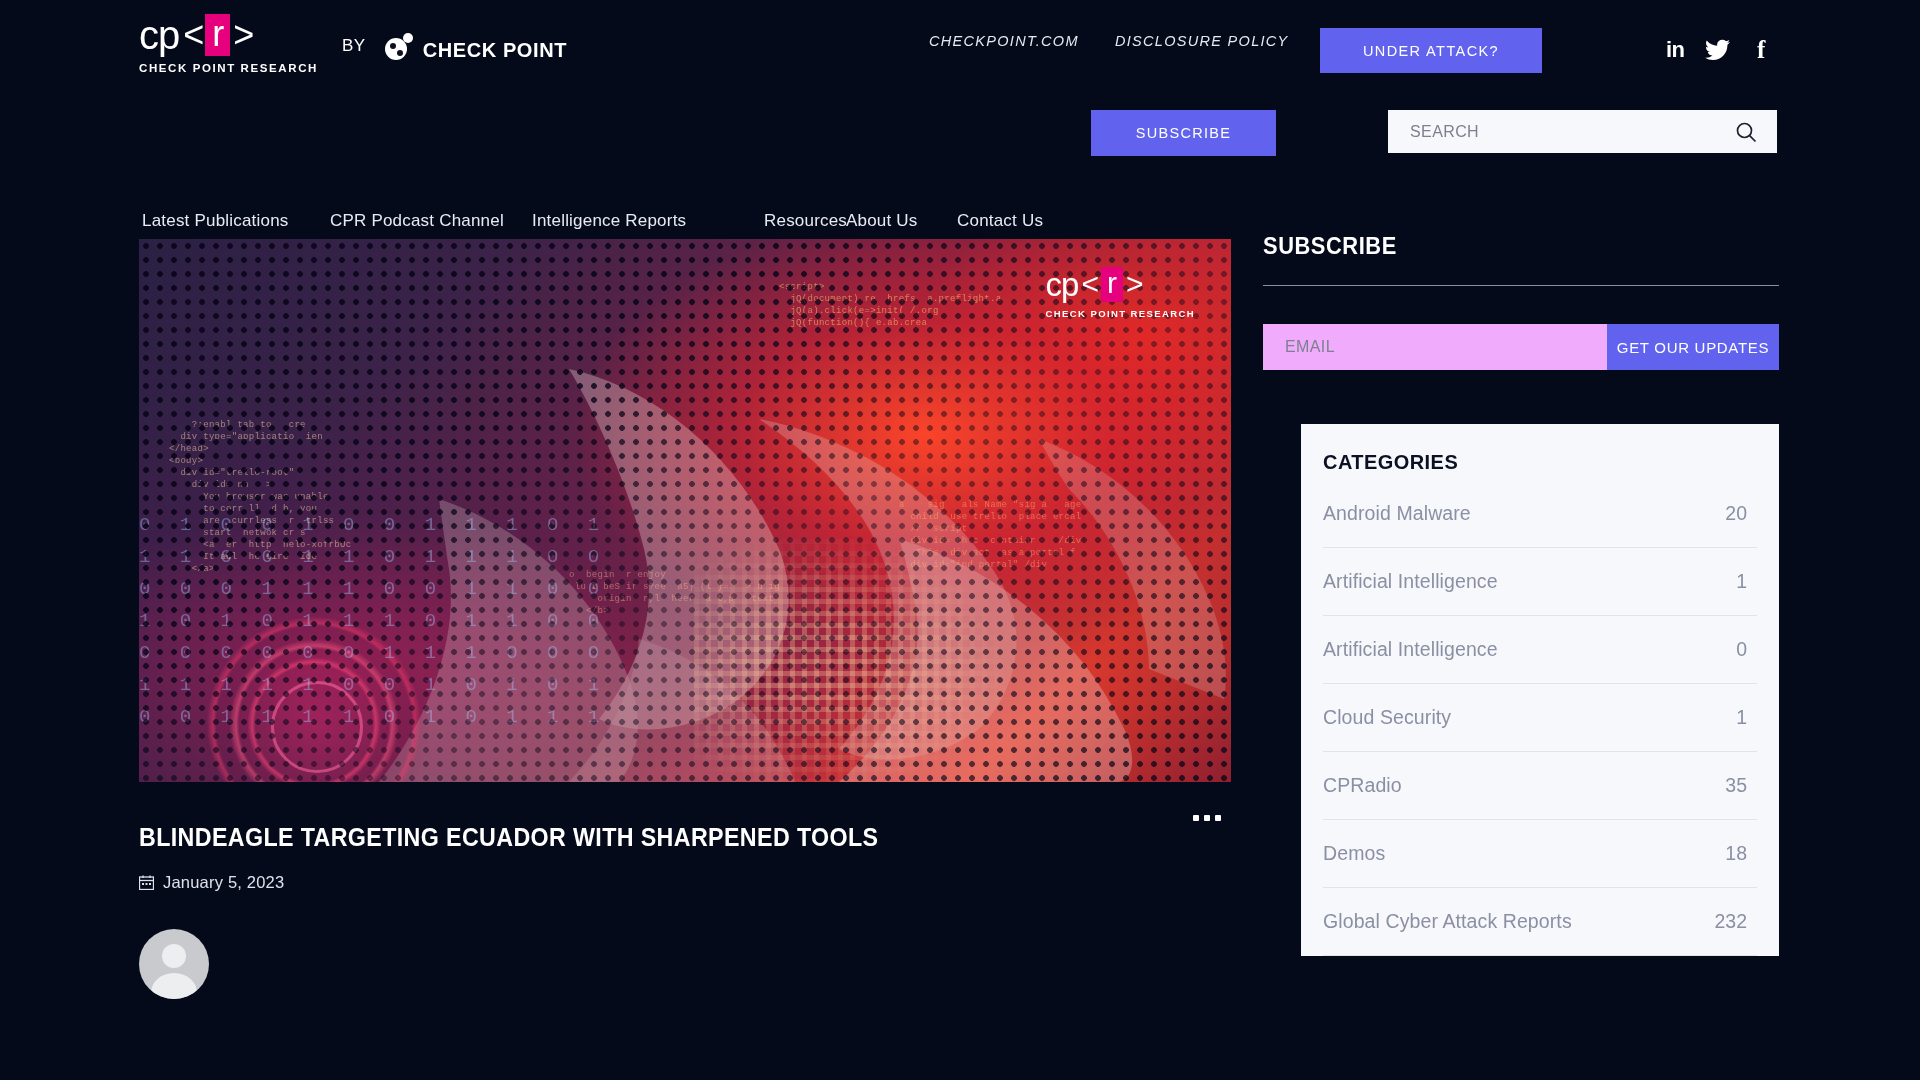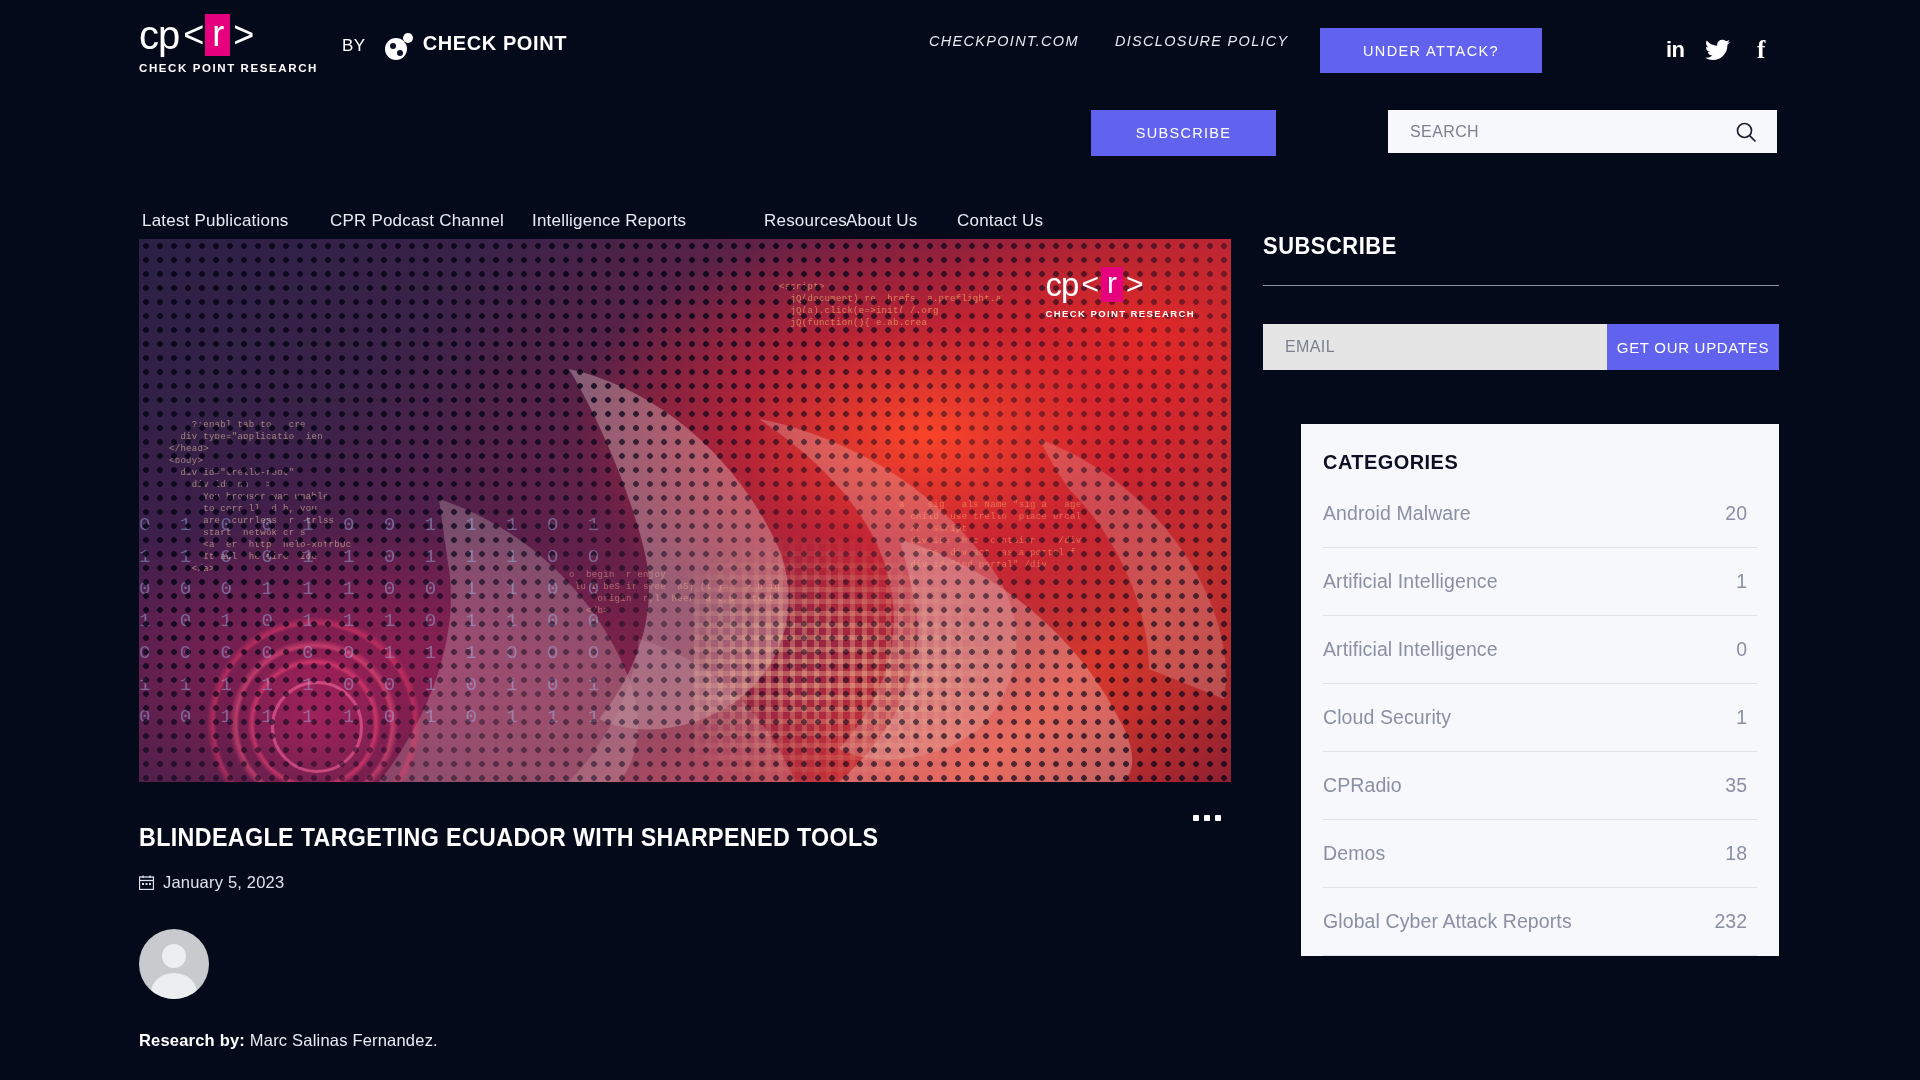--- a/index.html
+++ b/index.html
@@ -35,21 +35,21 @@
   .cpr-gt{ font-size:36px; margin-left:3px; font-weight:300;}
   .cpr-sub{
     margin-top:6px; font-size:11.5px; letter-spacing:1.6px;
     color:#ffffff; font-weight:700;
   }
   .by-txt{
     margin-left:24px; margin-top:22px;
     color:#fff; font-size:17px; letter-spacing:0.5px; font-weight:400;
   }
   .cp-logo{
-    margin-left:18px; margin-top:18px; display:flex; align-items:flex-start;
+    margin-left:18px; margin-top:18px; display:flex; align-items:flex-end;
   }
   .cp-mark{ position:relative; width:30px; height:30px; }
   .cp-name{
     margin-left:9px; color:#fff; font-size:20px; font-weight:700;
     letter-spacing:0.6px;
   }
 
   .toplinks{
     position:absolute; top:0; left:0; width:1920px; height:88px;
   }
@@ -215,21 +215,21 @@
   .sidebar{ position:absolute; left:1263px; top:233px; width:516px; }
   .sb-title{
     color:#ffffff; font-size:23px; font-weight:700; letter-spacing:0.6px;
     transform:scaleX(0.95); transform-origin:left center;
   }
   .sb-rule{ margin-top:25px; height:1px; background:#8a8fa3; }
   .sb-form{
     margin-top:38px; display:flex; height:46px;
   }
   .sb-form input{
-    flex:1; border:none; outline:none; background:#e5e5e5;
+    flex:1; border:none; outline:none; background:#f0abfc;
     padding:0 22px; font-size:16px; color:#3c4152;
     font-family:"Liberation Sans", sans-serif; letter-spacing:0.4px;
   }
   .sb-form input::placeholder{ color:#7c818f; }
   .sb-form button{
     width:172px; background:#6163ee; border:none; color:#fff; cursor:pointer;
     font-size:15px; letter-spacing:0.7px; font-family:"Liberation Sans", sans-serif;
   }
 
   .cat-card{
@@ -413,24 +413,20 @@
           <rect x="3" y="8" width="2" height="2" fill="#dfe2ec"></rect>
           <rect x="6.5" y="8" width="2" height="2" fill="#dfe2ec"></rect>
           <rect x="10" y="8" width="2" height="2" fill="#dfe2ec"></rect>
         </svg>
       </span>
       <span>January 5, 2023</span>
     </div>
 
     <div class="avatar"></div>
 
-    <div class="art-by">
-      <b>Research by:</b>
-      <span>Marc Salinas Fernandez.</span>
-    </div>
   </div>
 
   <div class="sidebar">
 
     <div class="sb-title">SUBSCRIBE</div>
     <div class="sb-rule"></div>
 
     <div class="sb-form">
       <input type="text" placeholder="EMAIL" style="">
       <button>GET OUR UPDATES</button>

